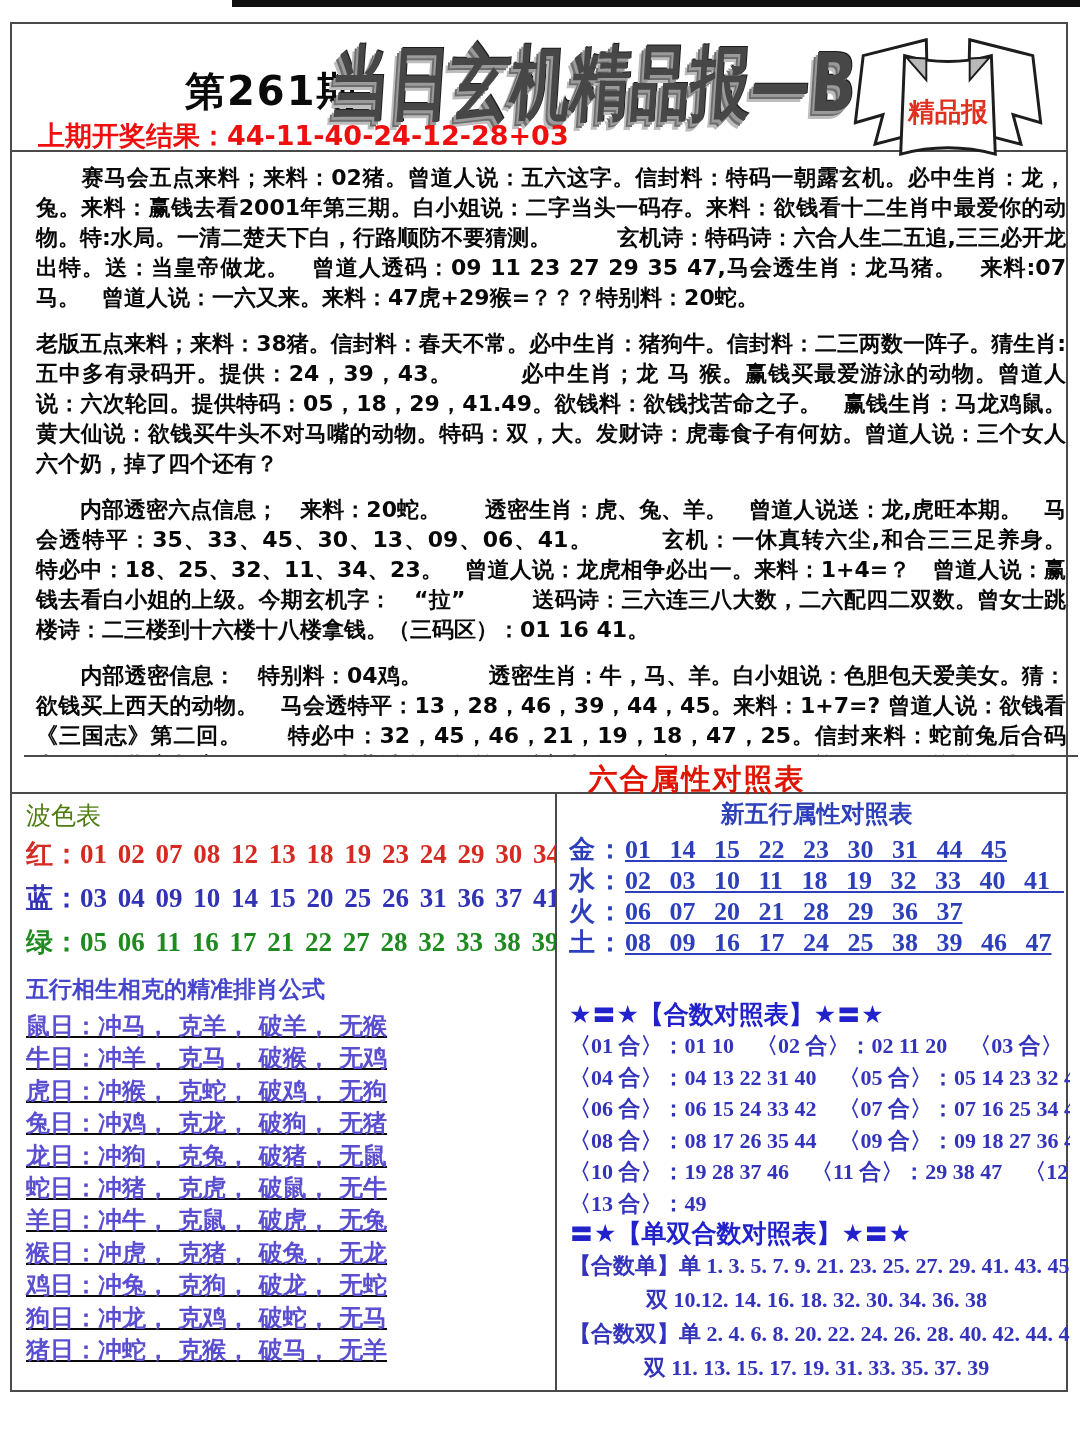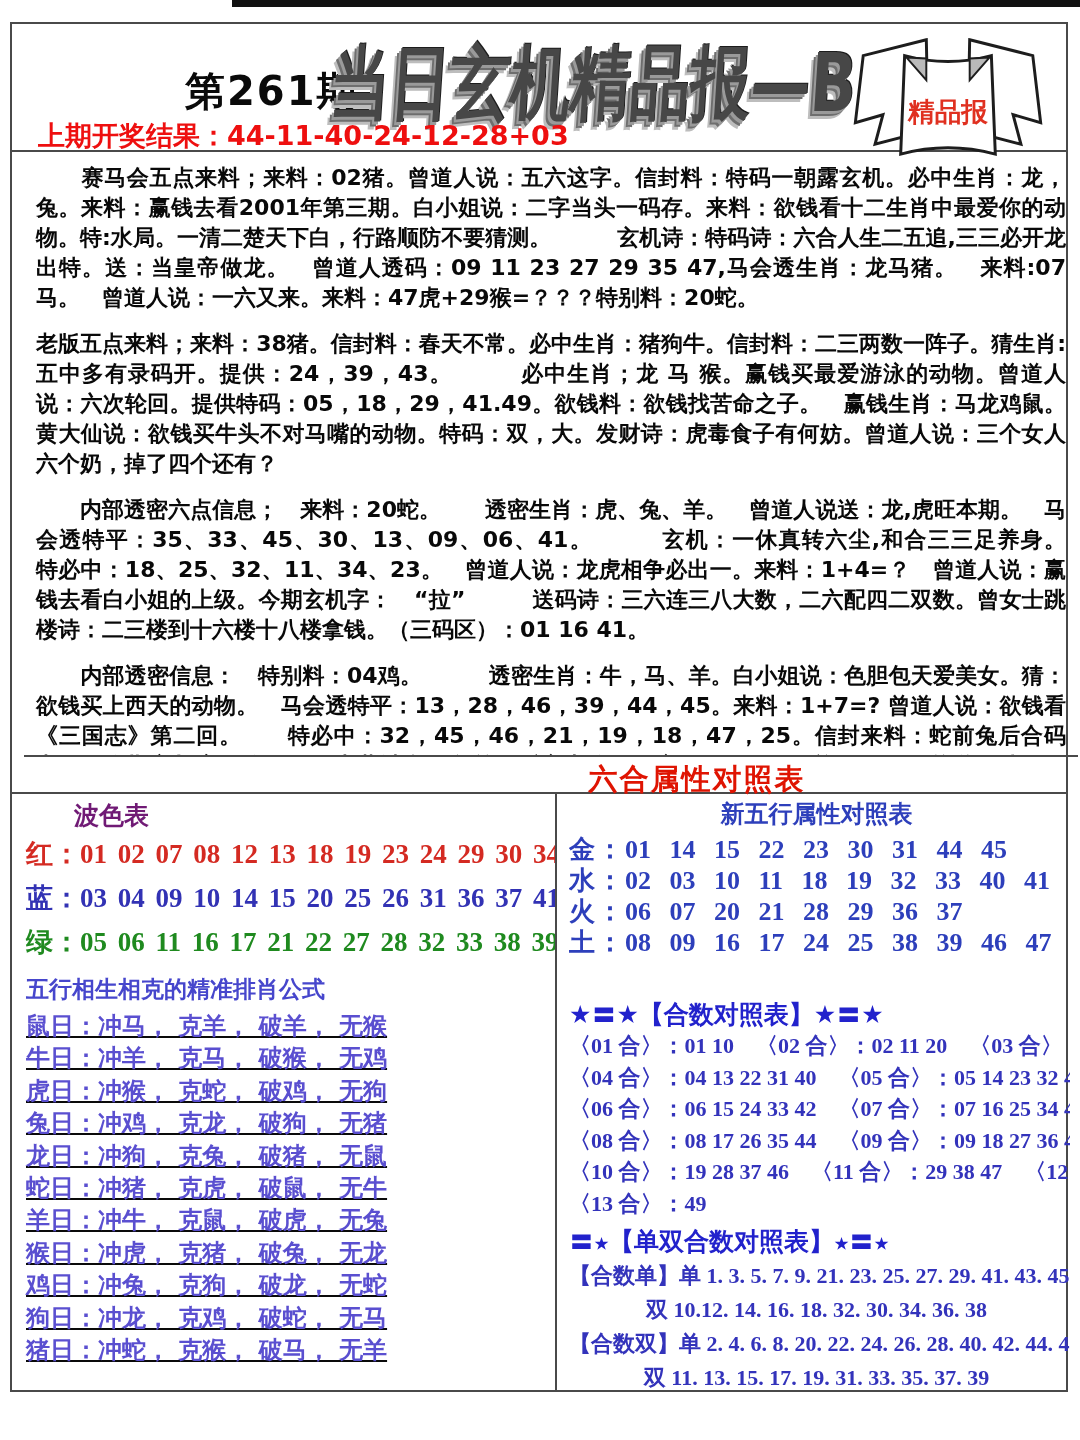--- a/index.html
+++ b/index.html
@@ -29,40 +29,40 @@
         box-sizing:border-box;text-align:center;}
   .band-title{position:relative;left:158px;top:1px;font-size:29px;font-weight:bold;color:#df1402;letter-spacing:2px;margin-top:24px;}
 
   
   .cols{position:absolute;left:0;top:770px;width:100%;height:598px;}
   .col-left{position:absolute;left:0;top:0;width:543px;height:100%;padding:6px 0 0 14px;box-sizing:border-box;overflow:hidden;}
   .col-right{position:absolute;left:543px;top:0;width:515px;height:100%;border-left:2px solid #4a4a4a;
              box-sizing:border-box;padding:4px 6px 0 12px;overflow:hidden;}
 
   
-  .wave-title{font-size:25px;font-weight:bold;color:#701a75;line-height:32px;margin-left:48px;}
+  .wave-title{font-size:25px;font-weight:normal;color:#4d7c0f;line-height:32px;}
   .wave-row{font-size:27px;font-weight:bold;line-height:43px;white-space:nowrap;}
   .wave-nums{font-family:"Liberation Serif",serif;word-spacing:4px;}
   .wave-red{color:#d42A22;}
   .wave-blue{color:#3232b4;}
   .wave-green{color:#1f8a1f;}
   .formula-title{margin-top:10px;font-size:23px;font-weight:bold;color:#4646cc;line-height:30px;}
   .zodiac{margin-top:6px;text-decoration:underline;}
   .zodiac-row{font-size:24px;font-weight:bold;color:#5a4fd0;line-height:32.4px;white-space:nowrap;}
 
   
   .five-title{text-align:center;font-size:24px;font-weight:bold;color:#2d3fbb;line-height:32px;}
   .el-clip{height:140px;overflow:hidden;margin-top:4px;}
   .el-row{font-size:26px;font-weight:bold;color:#2d3fbb;line-height:30px;white-space:nowrap;}
   .el-label{letter-spacing:2px;}
-  .el-nums{font-family:"Liberation Serif",serif;word-spacing:12px;}
+  .el-nums{font-family:"Liberation Serif",serif;word-spacing:12px;text-decoration:underline;}
   .hesum-header{margin-top:26px;font-size:25px;font-weight:bold;color:#2222cc;line-height:30px;}
   .hesum-row{font-size:22px;font-weight:bold;color:#3333bb;line-height:31.5px;
              font-family:"Liberation Serif",serif;white-space:nowrap;}
-  .ds-header{margin-top:10px;font-size:25px;font-weight:bold;color:#2222cc;line-height:30px;font-family:Liberation Mono, monospace;}
+  .ds-header{font-size:25px;font-weight:bold;color:#2222cc;line-height:30px;}
   .ds-row{font-size:22px;font-weight:bold;color:#3333bb;line-height:34px;font-family:"Liberation Serif",serif;white-space:nowrap;}
   .ds-row:nth-of-type(2),.ds-row:nth-of-type(4){text-align:center;}
 </style>
 </head>
 <body>
 
 <div class="page">
   <div class="top-streak"></div>
 
   <div class="sheet">

